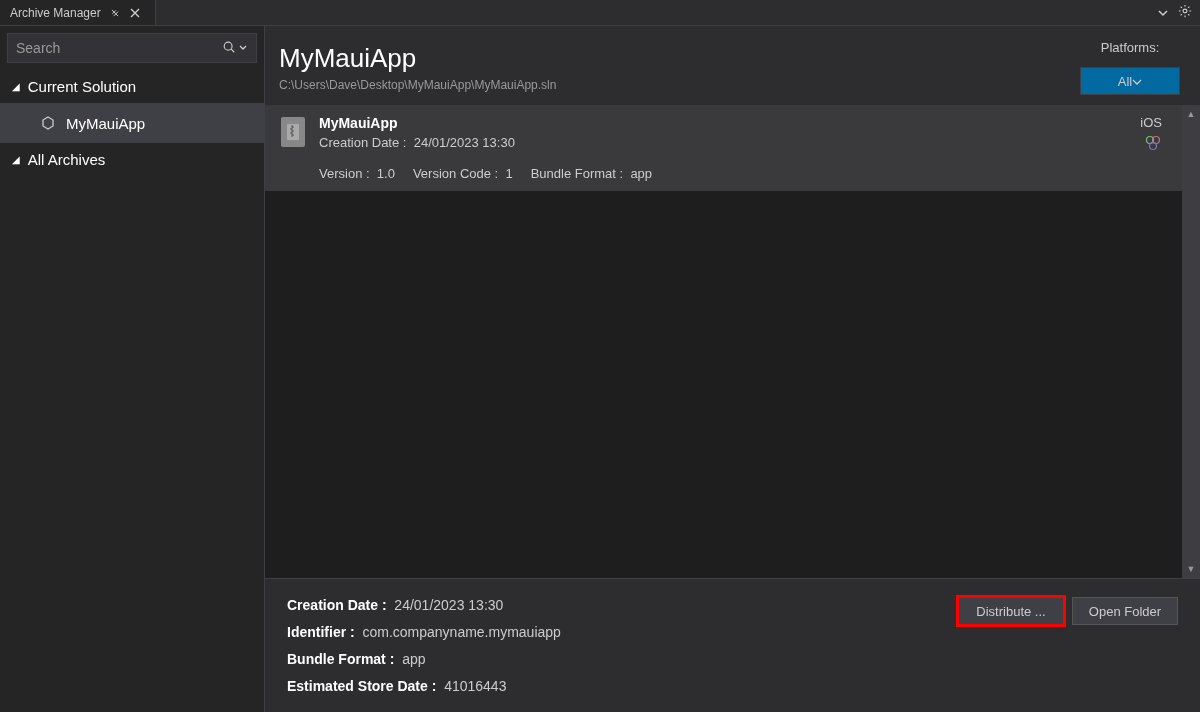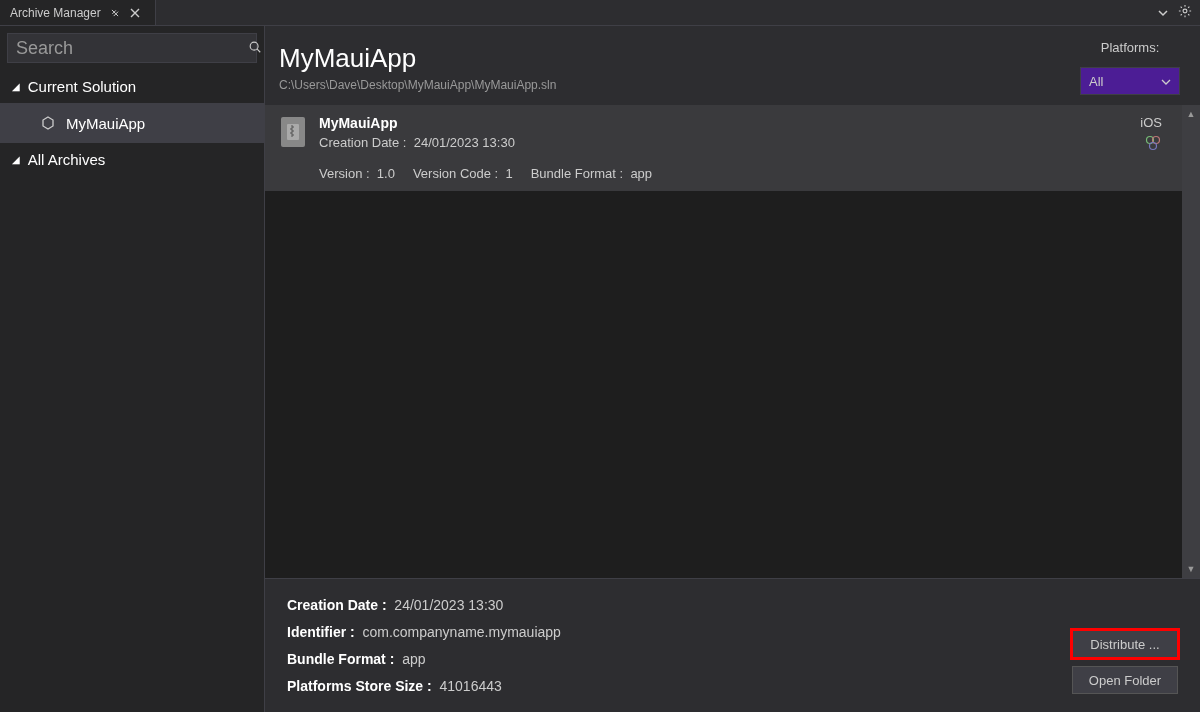--- a/index.html
+++ b/index.html
@@ -52,21 +52,21 @@
   border: 1px solid #3f3f46;
   height: 30px;
   padding: 0 8px;
 }
 .search-input {
   flex: 1;
   background: transparent;
   border: none;
   color: #cccccc;
   outline: none;
-  font-size: 18px;
+  font-size: 14px;
 }
 .search-input::placeholder { color: #999; }
 .search-icons { display: flex; align-items: center; gap: 2px; color: #cccccc; }
 
 .tree-item {
   display: flex;
   align-items: center;
   padding: 8px 12px;
   gap: 8px;
   cursor: pointer;
@@ -93,27 +93,27 @@
   padding: 14px 20px 10px 14px;
 }
 .header-left { flex: 1; }
 .app-title { font-size: 26px; color: #ffffff; font-weight: 400; }
 .app-path { font-size: 12px; color: #999; margin-top: 4px; }
 .platforms-group { display: flex; align-items: center; gap: 12px; flex-direction: column; }
 .platforms-label { color: #cccccc; font-size: 13px; }
 .platforms-select {
   width: 100px;
   height: 28px;
-  background: #4c1d95;
+  background: #0369a1;
   border: 1px solid #3f3f46;
   color: #cccccc;
   padding: 0 8px;
   display: flex;
   align-items: center;
-  justify-content: space-between;
+  justify-content: center;
   cursor: pointer;
 }
 
 .list-and-scroll { display: flex; flex: 1; min-height: 0; }
 .archive-scroll { width: 18px; background: #3e3e42; display: flex; flex-direction: column; }
 .scroll-arrow { height: 18px; display: flex; align-items: center; justify-content: center; color: #999; font-size: 9px; cursor: pointer; }
 .scroll-arrow.bottom { margin-top: auto; }
 
 .archive-body { flex: 1; display: flex; flex-direction: column; min-height: 0; }
 
@@ -150,21 +150,21 @@
   border-top: 1px solid #3f3f46;
   background: #2d2d30;
   padding: 18px 22px;
   display: flex;
 }
 .details-left { flex: 1; }
 .detail-row { margin-bottom: 11px; font-size: 14px; color: #cccccc; }
 .detail-row .k { font-weight: 600; color: #ffffff; }
 .details-right {
   display: flex;
-  flex-direction: column;
+  flex-direction: row;
   justify-content: flex-end;
   gap: 8px;
 }
 .btn {
   width: 106px;
   height: 28px;
   background: #3f3f46;
   border: 1px solid #555;
   color: #cccccc;
   display: flex;
@@ -313,21 +313,21 @@
         <div class="detail-row">
           <span class="k">Creation Date :</span>&nbsp;&nbsp;<span>24/01/2023 13:30</span>
         </div>
         <div class="detail-row">
           <span class="k">Identifier :</span>&nbsp;&nbsp;<span>com.companyname.mymauiapp</span>
         </div>
         <div class="detail-row">
           <span class="k">Bundle Format :</span>&nbsp;&nbsp;<span>app</span>
         </div>
         <div class="detail-row" style="margin-bottom:0">
-          <span class="k">Platforms Store Size :</span>&nbsp;&nbsp;<span>41016443</span>
+          <span class="k">Estimated Store Date :</span>&nbsp;&nbsp;<span>41016443</span>
         </div>
       </div>
       <div class="details-right">
         <div class="btn primary-highlight">Distribute ...</div>
         <div class="btn">Open Folder</div>
       </div>
     </div>
   </div>
 </div>
 

